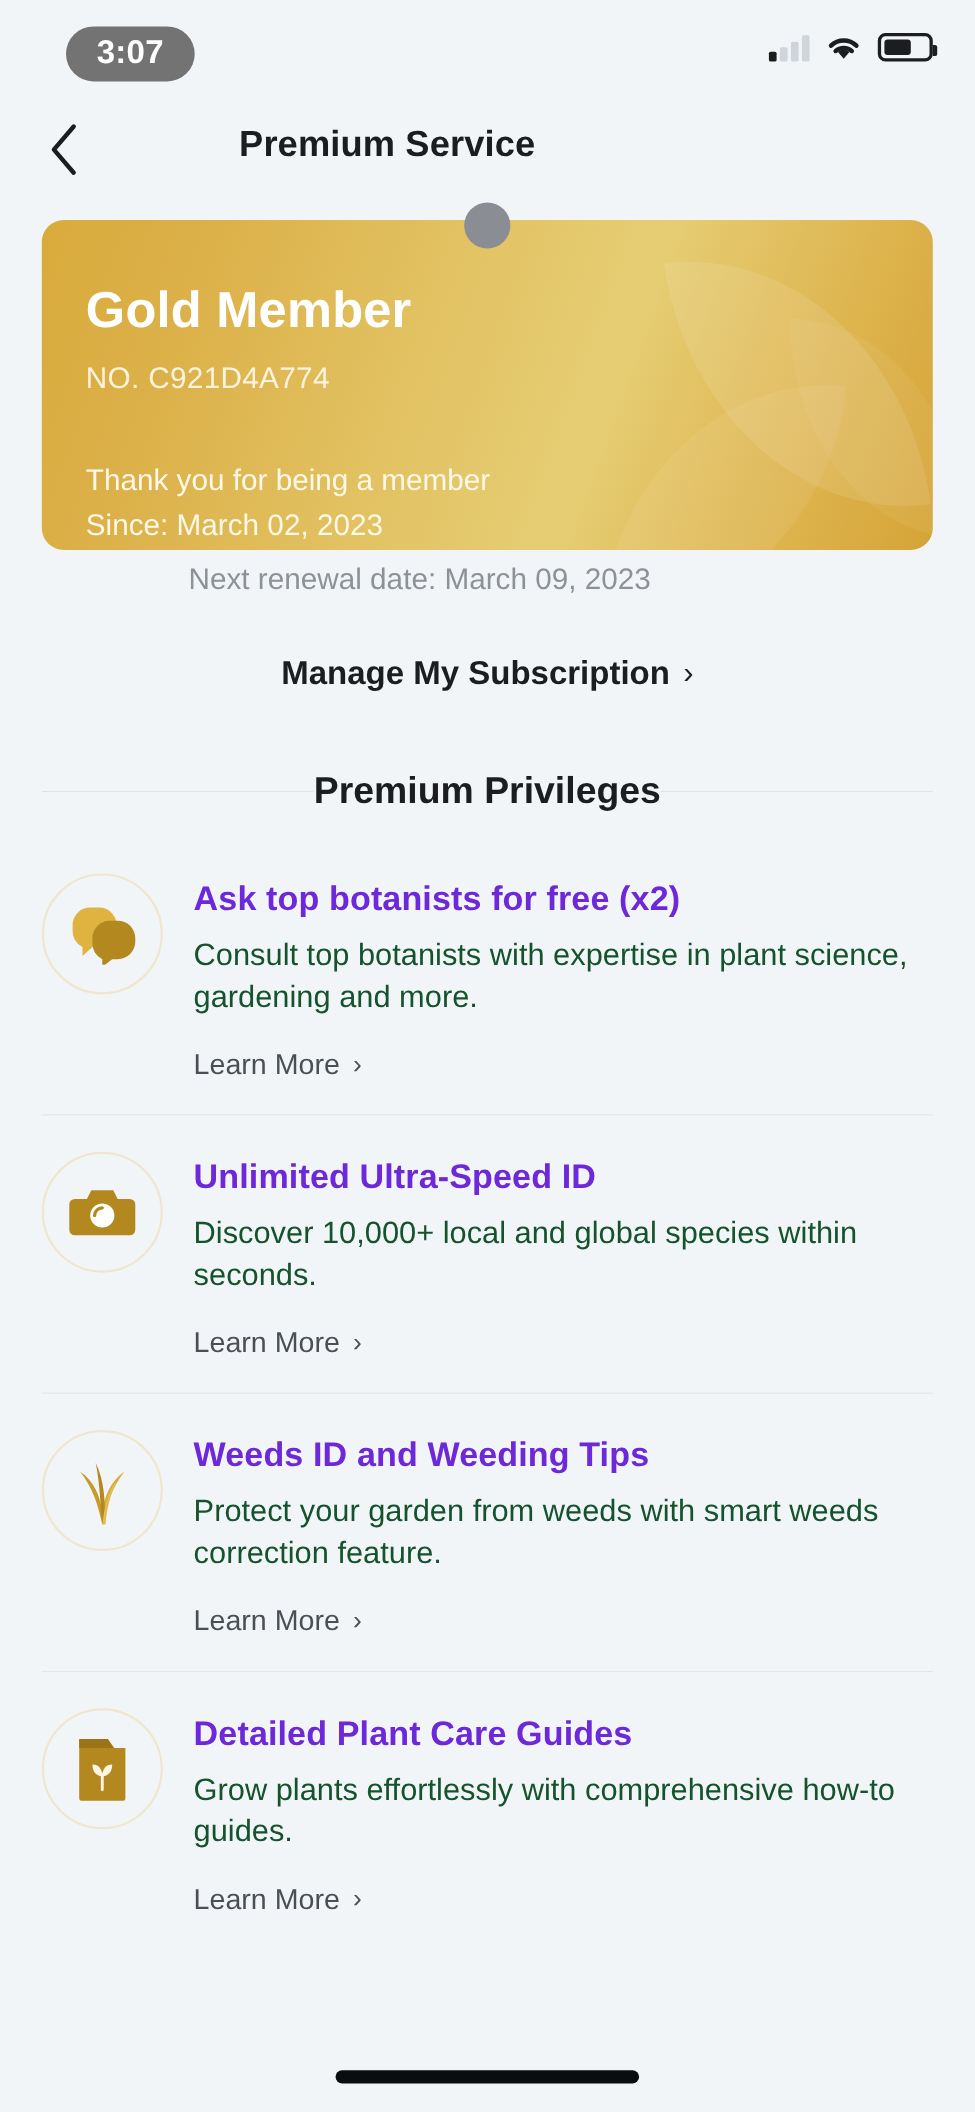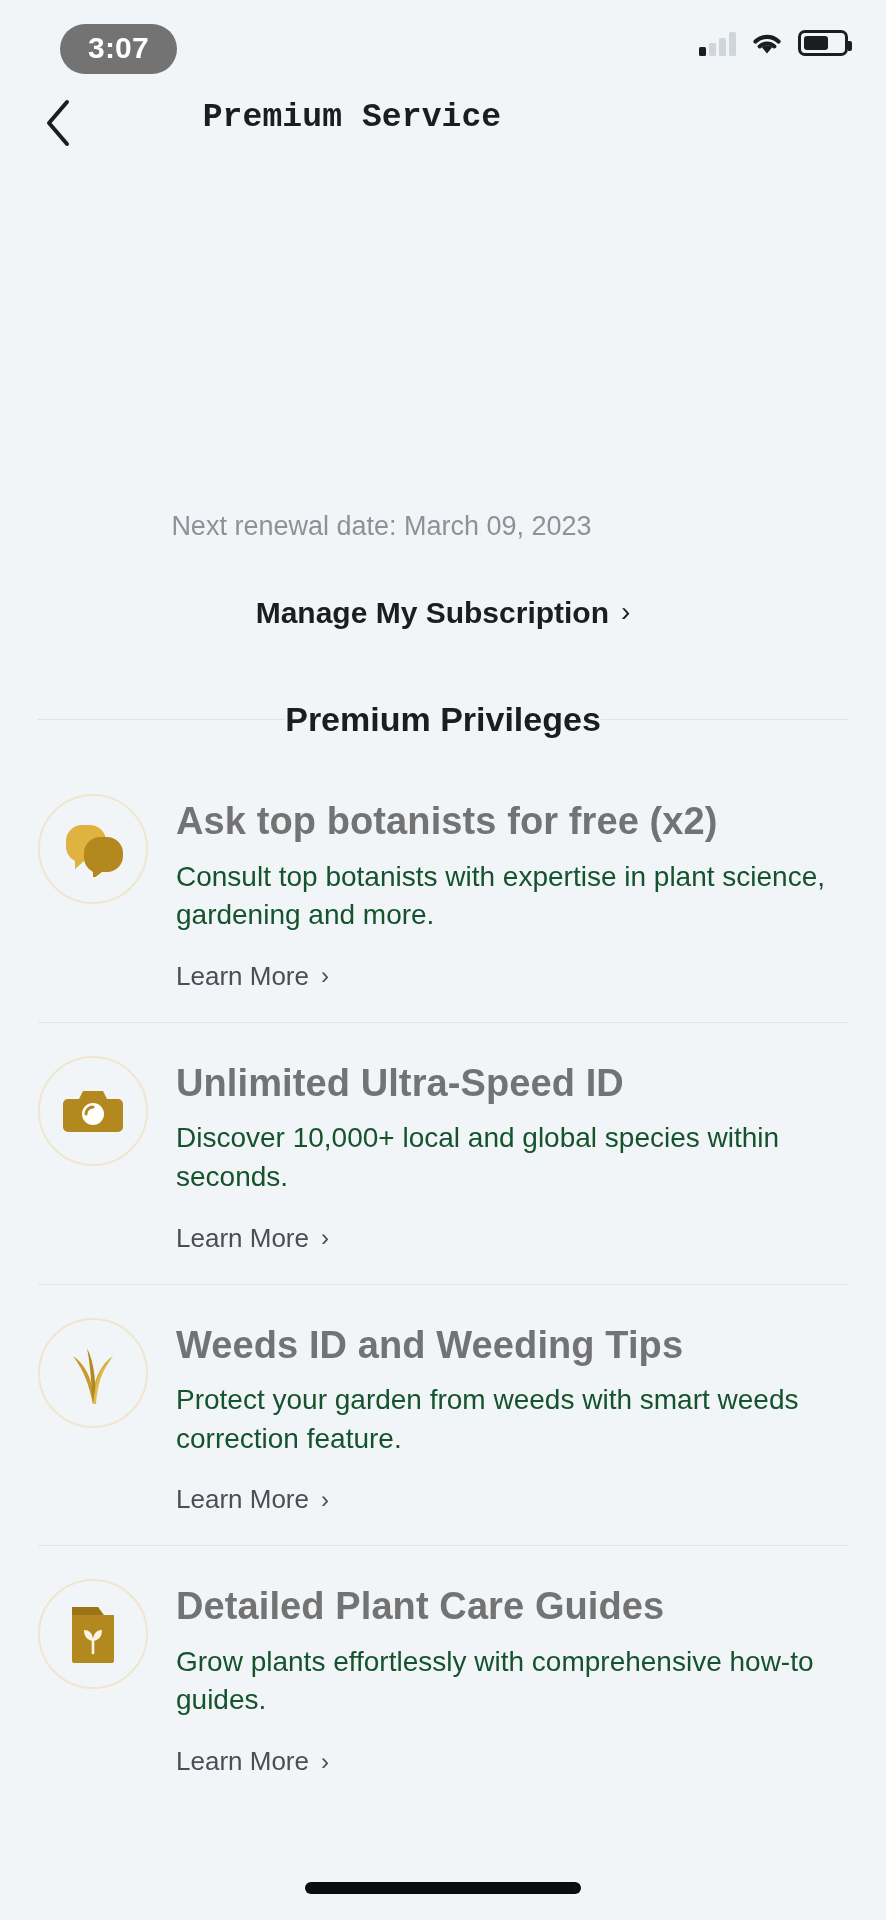--- a/index.html
+++ b/index.html
@@ -39,21 +39,21 @@
     width:50px; height:26px; border:3px solid #1b1d1f;
     border-radius:7px; position:relative; padding:3px;
   }
   .batt::after {
     content:""; position:absolute; right:-7px; top:8px;
     width:4px; height:10px; background:#1b1d1f; border-radius:0 2px 2px 0;
   }
   .batt .fill { height:100%; width:62%; background:#1b1d1f; border-radius:3px; }
 
   
-  .navbar { position:absolute; top:87px; left:0; width:704px; height:80px;font-family:Liberation Mono, monospace; }
+  .navbar { position:absolute; top:100px; left:0; width:704px; height:80px; }
   .back-btn {
     position:absolute; left:30px; top:8px;
     width:56px; height:56px;
     display:flex; align-items:center; justify-content:center;
   }
   .back-btn svg { display:block; }
   .nav-title {
     position:absolute; left:0; right:0; top:12px;
     text-align:center; font-size:33px; font-weight:bold; color:#1b1d1f;
     letter-spacing:0.1px;
@@ -145,21 +145,21 @@
     height:1px; background:#e2e6e9;
   }
   .priv-icon {
     flex:0 0 110px; width:110px; height:110px;
     border-radius:50%;
     border:2px solid #f0e6cf;
     display:flex; align-items:center; justify-content:center;
   }
   .priv-body { flex:1; padding-top:4px; min-width:0; }
   .priv-title {
-    font-size:38px; font-weight:bold; color:#737373;
+    font-size:31px; font-weight:bold; color:#6d28d9;
     line-height:1.25; letter-spacing:0.1px;
   }
   .priv-desc {
     margin-top:12px;
     font-size:28px; color:#14532d; line-height:1.38;
   }
   .priv-learn {
     margin-top:26px;
     display:inline-flex; align-items:center; gap:12px;
     font-size:26px; color:#4a4f55;
@@ -201,20 +201,36 @@
 
   <div class="navbar">
     <div class="back-btn">
       <svg width="28" height="48" viewBox="0 0 28 48">
         <path d="M23 3 L5 24 L23 45" stroke="#1b1d1f" stroke-width="4" fill="none" stroke-linecap="round" stroke-linejoin="round"></path>
       </svg>
     </div>
     <div class="nav-title">Premium Service</div>
   </div>
 
+  <div class="card-wrap">
+    <div class="gold-card">
+      <div class="leaf leaf1"></div>
+      <div class="leaf leaf2"></div>
+      <div class="leaf leaf3"></div>
+      <div class="card-inner">
+        <div class="card-title">Gold Member</div>
+        <div class="card-no">NO. C921D4A774</div>
+        <div class="card-thanks">
+          <div>Thank you for being a member</div>
+          <div>Since: March 02, 2023</div>
+        </div>
+      </div>
+    </div>
+    <div class="card-badge"></div>
+  </div>
 
   <div class="renewal">Next renewal date: March 09, 2023</div>
 
   <div class="manage">
     <span class="manage-link">
       <span>Manage My Subscription</span>
       <span class="chev">›</span>
     </span>
   </div>
 

